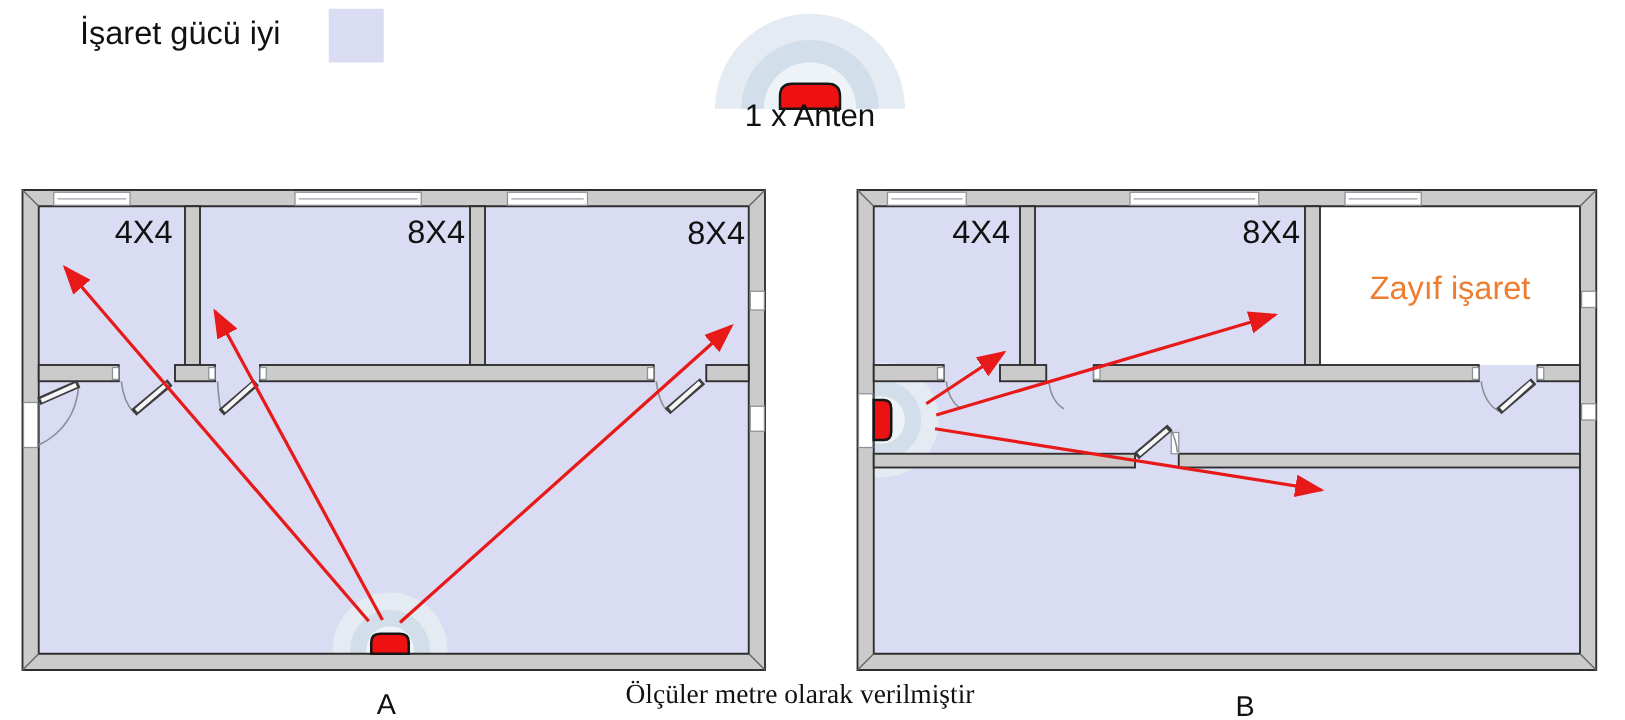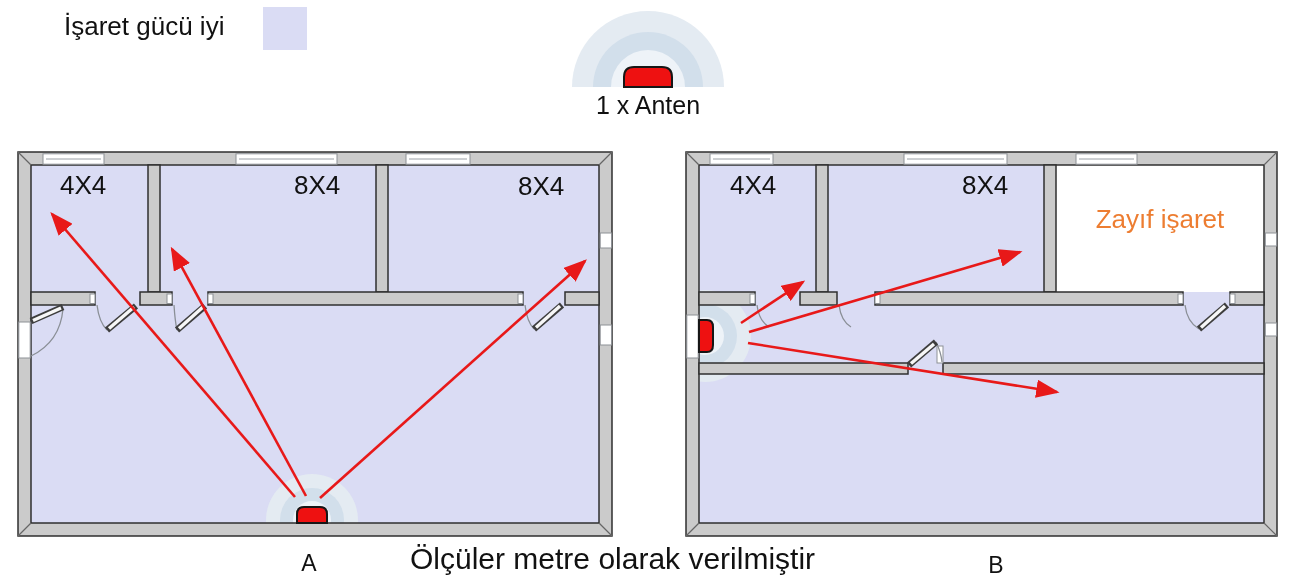--- a/index.html
+++ b/index.html
@@ -2,34 +2,34 @@
 <html style="--signal-good-fill: #dadcf4; --arrow-red: #e81919; --antenna-red: #ee1111; --weak-signal-text: #ed7d31; --wall-fill: #cbcbcb; --wall-outline: #2f2f2f; --wave-outer: #e4ebf2; --wave-mid: #d2dfeb; --wave-inner: #eef3f8;"><head>
 <meta charset="utf-8">
 <style>
   html,body{margin:0;padding:0;background:#ffffff;}
   .canvas{position:relative;width:1300px;height:576px;background:#fff;overflow:hidden;
           font-family:"Liberation Sans","DejaVu Sans",sans-serif;color:#111;}
   .canvas svg{position:absolute;left:0;top:0;}
   .lbl{position:absolute;line-height:1.05;white-space:nowrap;}
   .legend-label{left:64px;top:13px;font-size:26px;}
   .swatch{position:absolute;left:263px;top:7px;width:44px;height:43px;background:var(--signal-good-fill);}
-  .anten-label{left:578px;top:92px;width:140px;text-align:center;font-size:25px;}
-  .room-lbl{font-size:26px;text-align:left;}
+  .anten-label{left:578px;top:80px;width:140px;text-align:center;font-size:25px;}
+  .room-lbl{font-size:26px;text-align:right;}
   .ra-4x4{left:60px;top:172px;width:78px;}
   .ra-8x4a{left:294px;top:172px;width:78px;}
   .ra-8x4b{left:518px;top:173px;width:78px;}
   .ra-20x10{left:483px;top:492px;width:110px;}
   .rb-4x4{left:730px;top:172px;width:78px;}
   .rb-8x4{left:962px;top:172px;width:78px;}
   .rb-20x6{left:1148px;top:492px;width:110px;}
-  .zayif{left:1058px;top:206px;width:204px;text-align:center;font-size:26px;color:var(--weak-signal-text);}
+  .zayif{left:1058px;top:217px;width:204px;text-align:center;font-size:26px;color:var(--weak-signal-text);}
   .plan-letter{font-size:23px;text-align:center;width:40px;}
   .la{left:289px;top:551px;}
   .lb{left:976px;top:553px;}
-  .caption{left:410px;top:543px;width:460px;font-size:30px;}
+  .caption{left:410px;top:543px;width:460px;text-align:center;font-size:22px;font-family:Liberation Serif, serif;}
 
   
   .floor{fill:var(--signal-good-fill);}
   .room-white{fill:#ffffff;}
   .wall{fill:var(--wall-fill);stroke:var(--wall-outline);stroke-width:1.5;}
   .bevel{stroke:#666;stroke-width:1.2;}
   .window{fill:#ffffff;stroke:#8d9196;stroke-width:1;}
   .winline{stroke:#9aa0a6;stroke-width:1;fill:none;}
   .opening{fill:#ffffff;stroke:#8d9196;stroke-width:1;}
   .wave1{fill:var(--wave-outer);}

